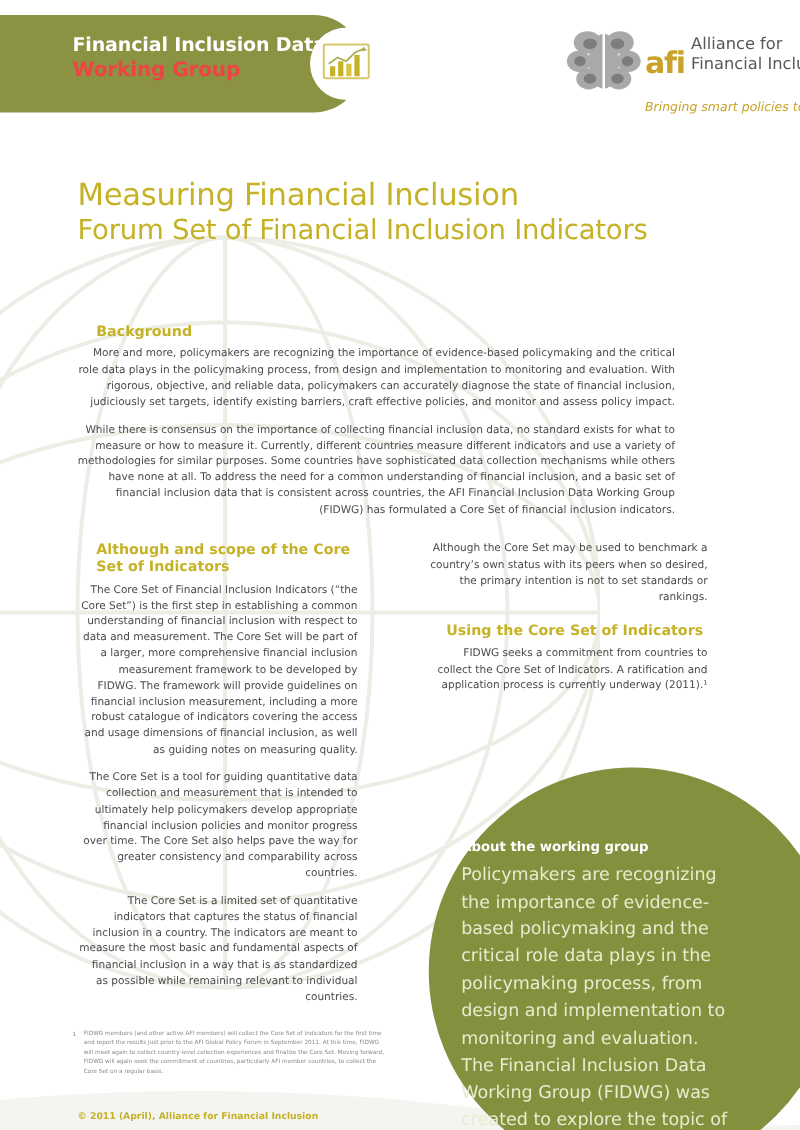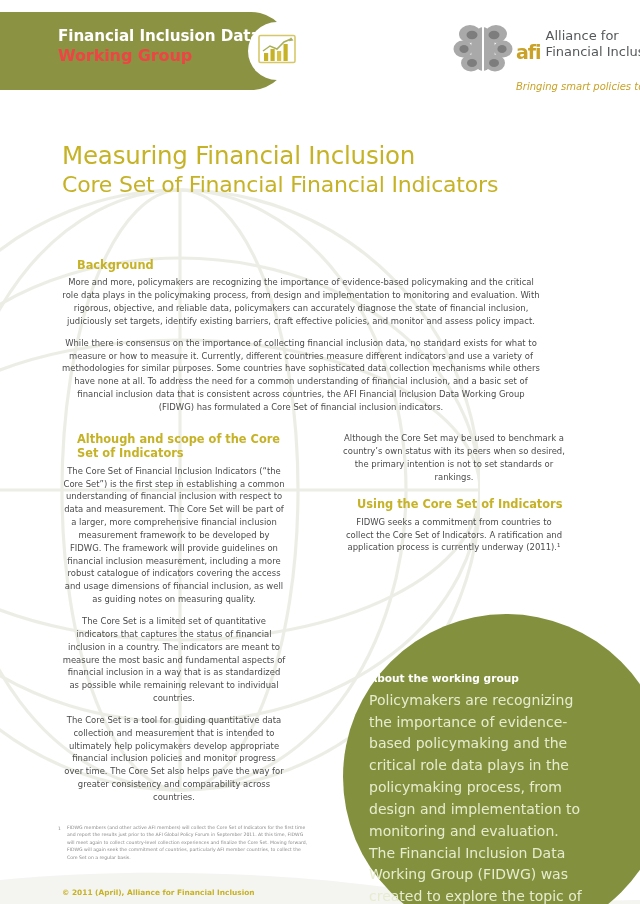--- a/index.html
+++ b/index.html
@@ -96,21 +96,21 @@
   }
   .afi-brain { width: 62px; height: 62px; flex: none; }
   .afi-wordblock {
     margin-left: 2px;
     padding-top: 10px;
     position: relative;
   }
   .afi-row { display: flex; align-items: flex-end; }
   .afi-afi {
     font-family: "DejaVu Sans", "Liberation Sans", sans-serif;
-    font-size: 19px;
+    font-size: 24px;
     font-weight: bold;
     color: #c9a227;
     line-height: 0.82;
     letter-spacing: -1px;
   }
   .afi-name {
     margin-left: 5px;
     padding-bottom: 1px;
     font-size: 13px;
     color: #55585a;
@@ -156,21 +156,21 @@
     font-size: 11.4px;
     font-weight: bold;
     line-height: 1.26;
     margin: 0 0 4px 15px;
   }
   p.body {
     color: #4b4b4b;
     font-size: 8.45px;
     line-height: 1.52;
     margin: 0 0 9px 0;
-    text-align: center;
+    text-align: right;
   }
 
   
   .intro {
     position: absolute;
     left: 62px;
     top: 258px;
     width: 478px;
     z-index: 2;
   }
@@ -332,34 +332,34 @@
           <div>Alliance for</div>
           <div>Financial Inclusion</div>
         </div>
       </div>
       <div class="afi-tagline">Bringing smart policies to life</div>
     </div>
   </div>
 
   <div class="title-block">
     <div class="title-main">Measuring Financial Inclusion</div>
-    <div class="title-sub">Core Set of Financial Financial Indicators</div>
+    <div class="title-sub">Forum Set of Financial Inclusion Indicators</div>
   </div>
 
   <div class="intro">
     <h2 class="section-head">Background</h2>
     <p class="body">More and more, policymakers are recognizing the importance of evidence-based policymaking and the critical role data plays in the policymaking process, from design and implementation to monitoring and evaluation. With rigorous, objective, and reliable data, policymakers can accurately diagnose the state of financial inclusion, judiciously set targets, identify existing barriers, craft effective policies, and monitor and assess policy impact.</p>
     <p class="body">While there is consensus on the importance of collecting financial inclusion data, no standard exists for what to measure or how to measure it. Currently, different countries measure different indicators and use a variety of methodologies for similar purposes. Some countries have sophisticated data collection mechanisms while others have none at all. To address the need for a common understanding of financial inclusion, and a basic set of financial inclusion data that is consistent across countries, the AFI Financial Inclusion Data Working Group (FIDWG) has formulated a Core Set of financial inclusion indicators.</p>
   </div>
 
   <div class="col-left">
     <h2 class="section-head">Although and scope of the Core Set of Indicators</h2>
     <p class="body">The Core Set of Financial Inclusion Indicators (“the Core Set”) is the first step in establishing a common understanding of financial inclusion with respect to data and measurement. The Core Set will be part of a larger, more comprehensive financial inclusion measurement framework to be developed by FIDWG. The framework will provide guidelines on financial inclusion measurement, including a more robust catalogue of indicators covering the access and usage dimensions of financial inclusion, as well as guiding notes on measuring quality.</p>
+    <p class="body">The Core Set is a tool for guiding quantitative data collection and measurement that is intended to ultimately help policymakers develop appropriate financial inclusion policies and monitor progress over time. The Core Set also helps pave the way for greater consistency and comparability across countries.</p>
     <p class="body">The Core Set is a limited set of quantitative indicators that captures the status of financial inclusion in a country. The indicators are meant to measure the most basic and fundamental aspects of financial inclusion in a way that is as standardized as possible while remaining relevant to individual countries.</p>
-    <p class="body">The Core Set is a tool for guiding quantitative data collection and measurement that is intended to ultimately help policymakers develop appropriate financial inclusion policies and monitor progress over time. The Core Set also helps pave the way for greater consistency and comparability across countries.</p>
   </div>
 
   <div class="col-right">
     <p class="body">Although the Core Set may be used to benchmark a country’s own status with its peers when so desired, the primary intention is not to set standards or rankings.</p>
     <h2 class="section-head" style="margin-top:14px;">Using the Core Set of Indicators</h2>
     <p class="body">FIDWG seeks a commitment from countries to collect the Core Set of Indicators. A ratification and application process is currently underway (2011).¹</p>
   </div>
 
   <div class="circle-callout">
     <div class="circle-inner">

